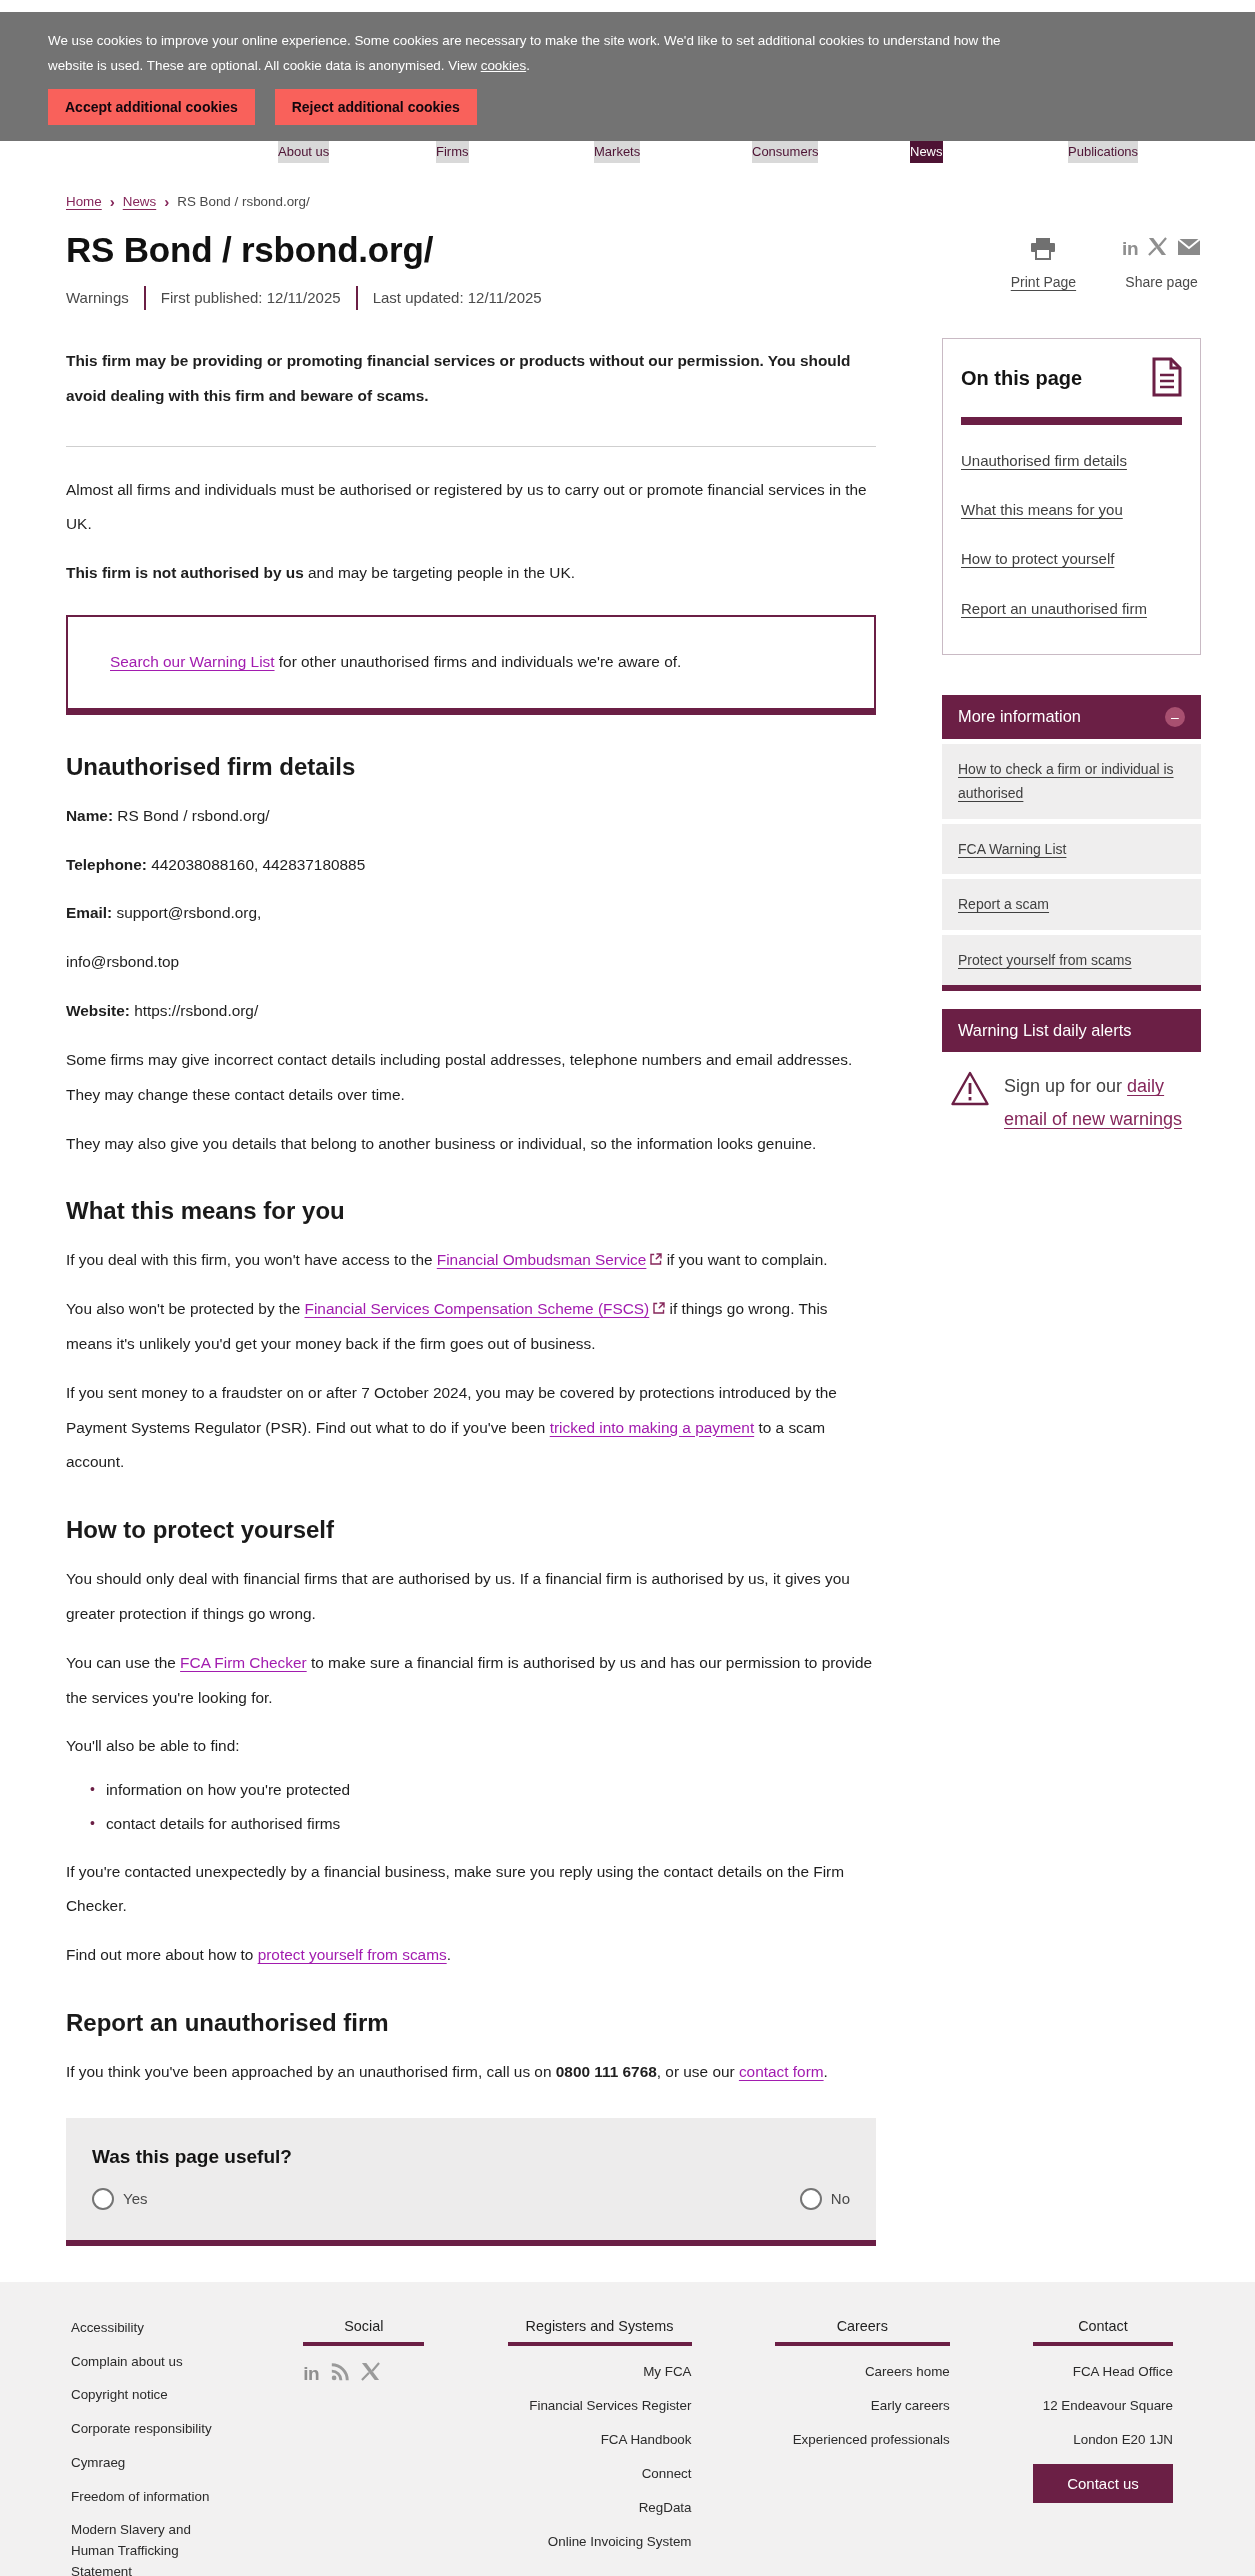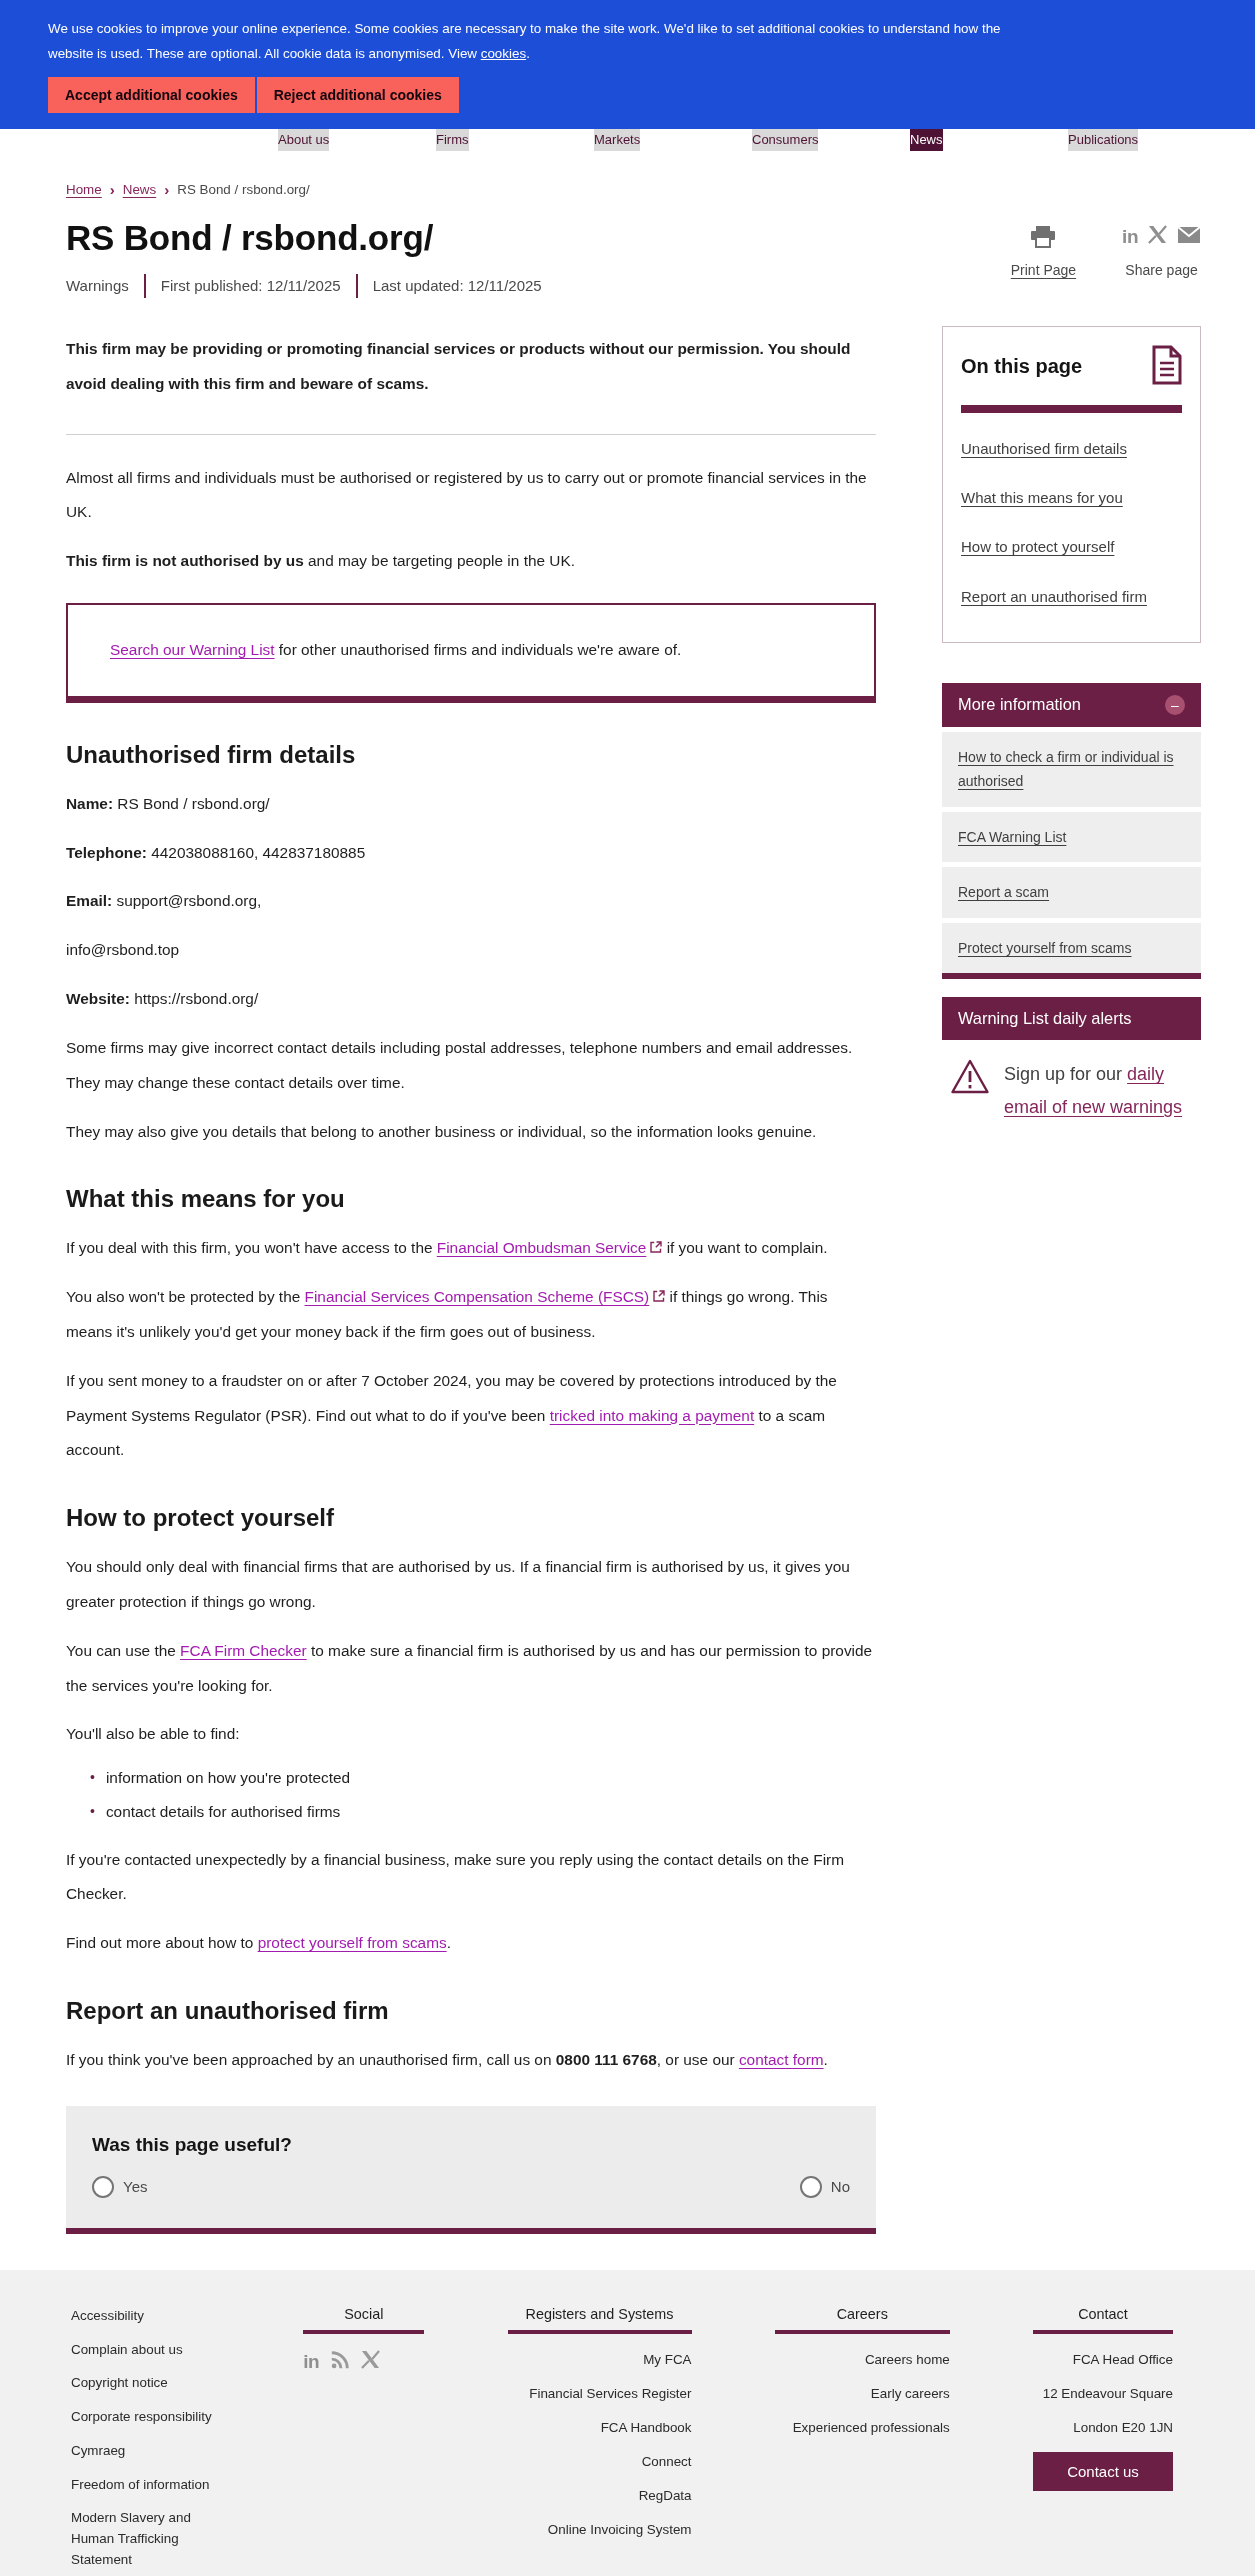--- a/index.html
+++ b/index.html
@@ -6,26 +6,26 @@
   html,body { background:#fff; }
   body {
     width:1256px;
     font-family:"Liberation Sans", sans-serif;
     color:#1f1f1f;
     -webkit-font-smoothing:antialiased;
   }
   a { cursor:pointer; }
 
   
-  .cookie-banner { background:#1d4ed8; padding:16px 0 16px 48px; }
+  .cookie-banner { background:#737373; padding:16px 0 16px 48px;margin-top:12px; }
   .cookie-banner .msg {
     color:#fff; font-size:13.4px; line-height:1.9; max-width:958px;
   }
   .cookie-banner .msg a { color:#fff; text-decoration:underline; }
-  .cookie-btns { display:flex; gap:2px; margin-top:10px; }
+  .cookie-btns { display:flex; gap:20px; margin-top:10px; }
   .cookie-btn {
     background:#F9615B; border:none; color:#14060d; font-family:inherit;
     font-size:14px; font-weight:600; padding:10px 17px; cursor:pointer;
   }
 
   
   .tabs { display:flex; padding-left:278px; background:#fff; }
   .tab { width:139px; margin-right:19px; display:flex; flex-direction:row; }
   .tab .tab-label {
     height:22px; display:flex; align-items:center; justify-content:center;

